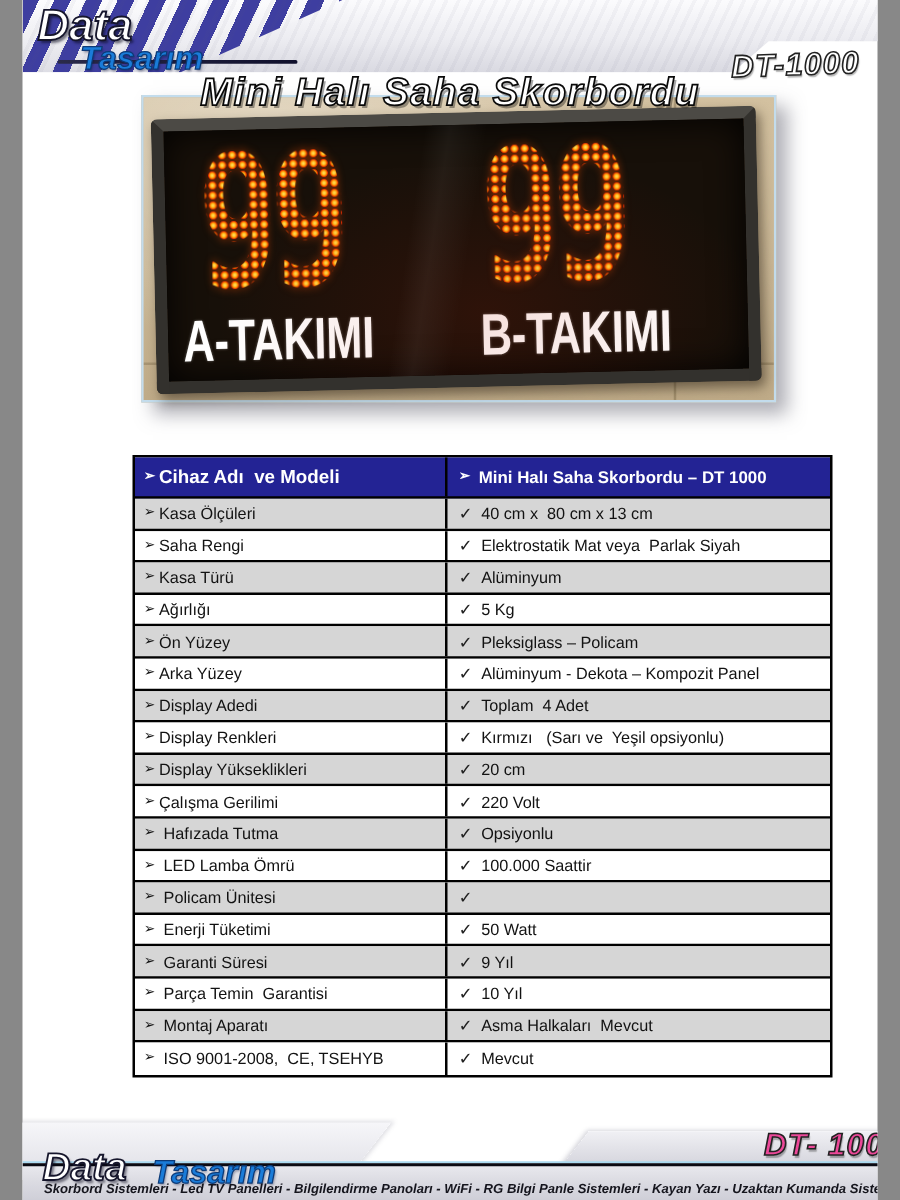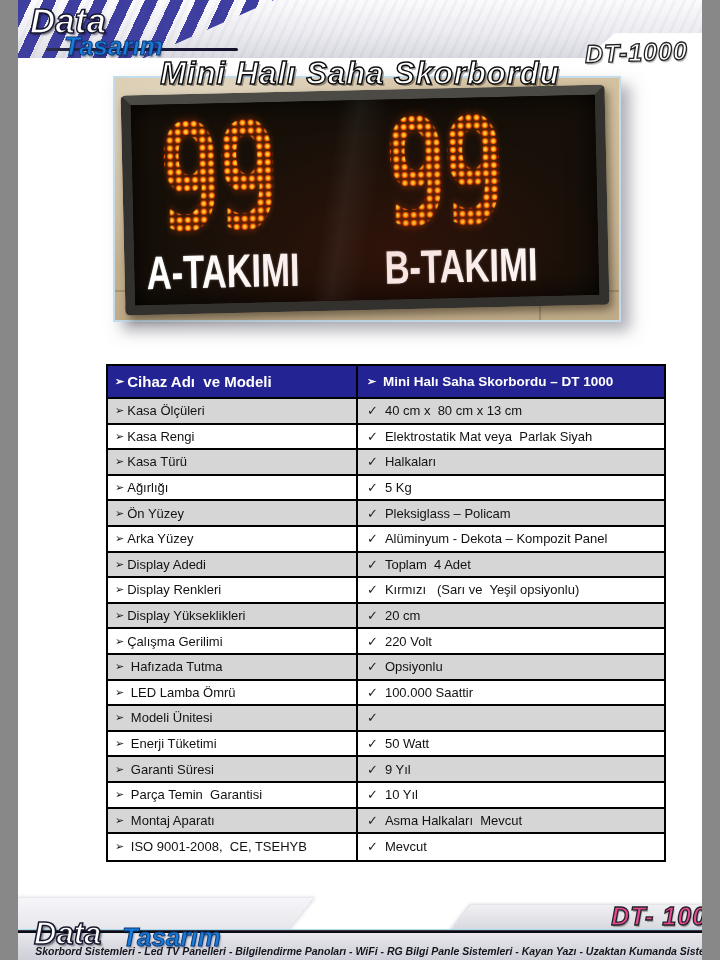--- a/index.html
+++ b/index.html
@@ -219,36 +219,36 @@
       </div>
       <div class="t-cell cell-2">
         <span class="check">✓</span>
         <span class="cell-text r-value">40 cm x  80 cm x 13 cm</span>
       </div>
     </div>
 
     <div class="t-row">
       <div class="t-cell cell-1">
         <span class="bullet">➢</span>
-        <span class="cell-text r-label">Kasa Rengi</span>
+        <span class="cell-text r-label">Saha Rengi</span>
       </div>
       <div class="t-cell cell-2">
         <span class="check">✓</span>
         <span class="cell-text r-value">Elektrostatik Mat veya  Parlak Siyah</span>
       </div>
     </div>
 
     <div class="t-row">
       <div class="t-cell cell-1">
         <span class="bullet">➢</span>
         <span class="cell-text r-label">Kasa Türü</span>
       </div>
       <div class="t-cell cell-2">
         <span class="check">✓</span>
-        <span class="cell-text r-value">Halkaları</span>
+        <span class="cell-text r-value">Alüminyum</span>
       </div>
     </div>
 
     <div class="t-row">
       <div class="t-cell cell-1">
         <span class="bullet">➢</span>
         <span class="cell-text r-label">Ağırlığı</span>
       </div>
       <div class="t-cell cell-2">
         <span class="check">✓</span>
@@ -340,21 +340,21 @@
       </div>
       <div class="t-cell cell-2">
         <span class="check">✓</span>
         <span class="cell-text r-value">100.000 Saattir</span>
       </div>
     </div>
 
     <div class="t-row">
       <div class="t-cell cell-1">
         <span class="bullet">➢</span>
-        <span class="cell-text r-label"> Modeli Ünitesi</span>
+        <span class="cell-text r-label"> Policam Ünitesi</span>
       </div>
       <div class="t-cell cell-2">
         <span class="check">✓</span>
       </div>
     </div>
 
     <div class="t-row">
       <div class="t-cell cell-1">
         <span class="bullet">➢</span>
         <span class="cell-text r-label"> Enerji Tüketimi</span>

